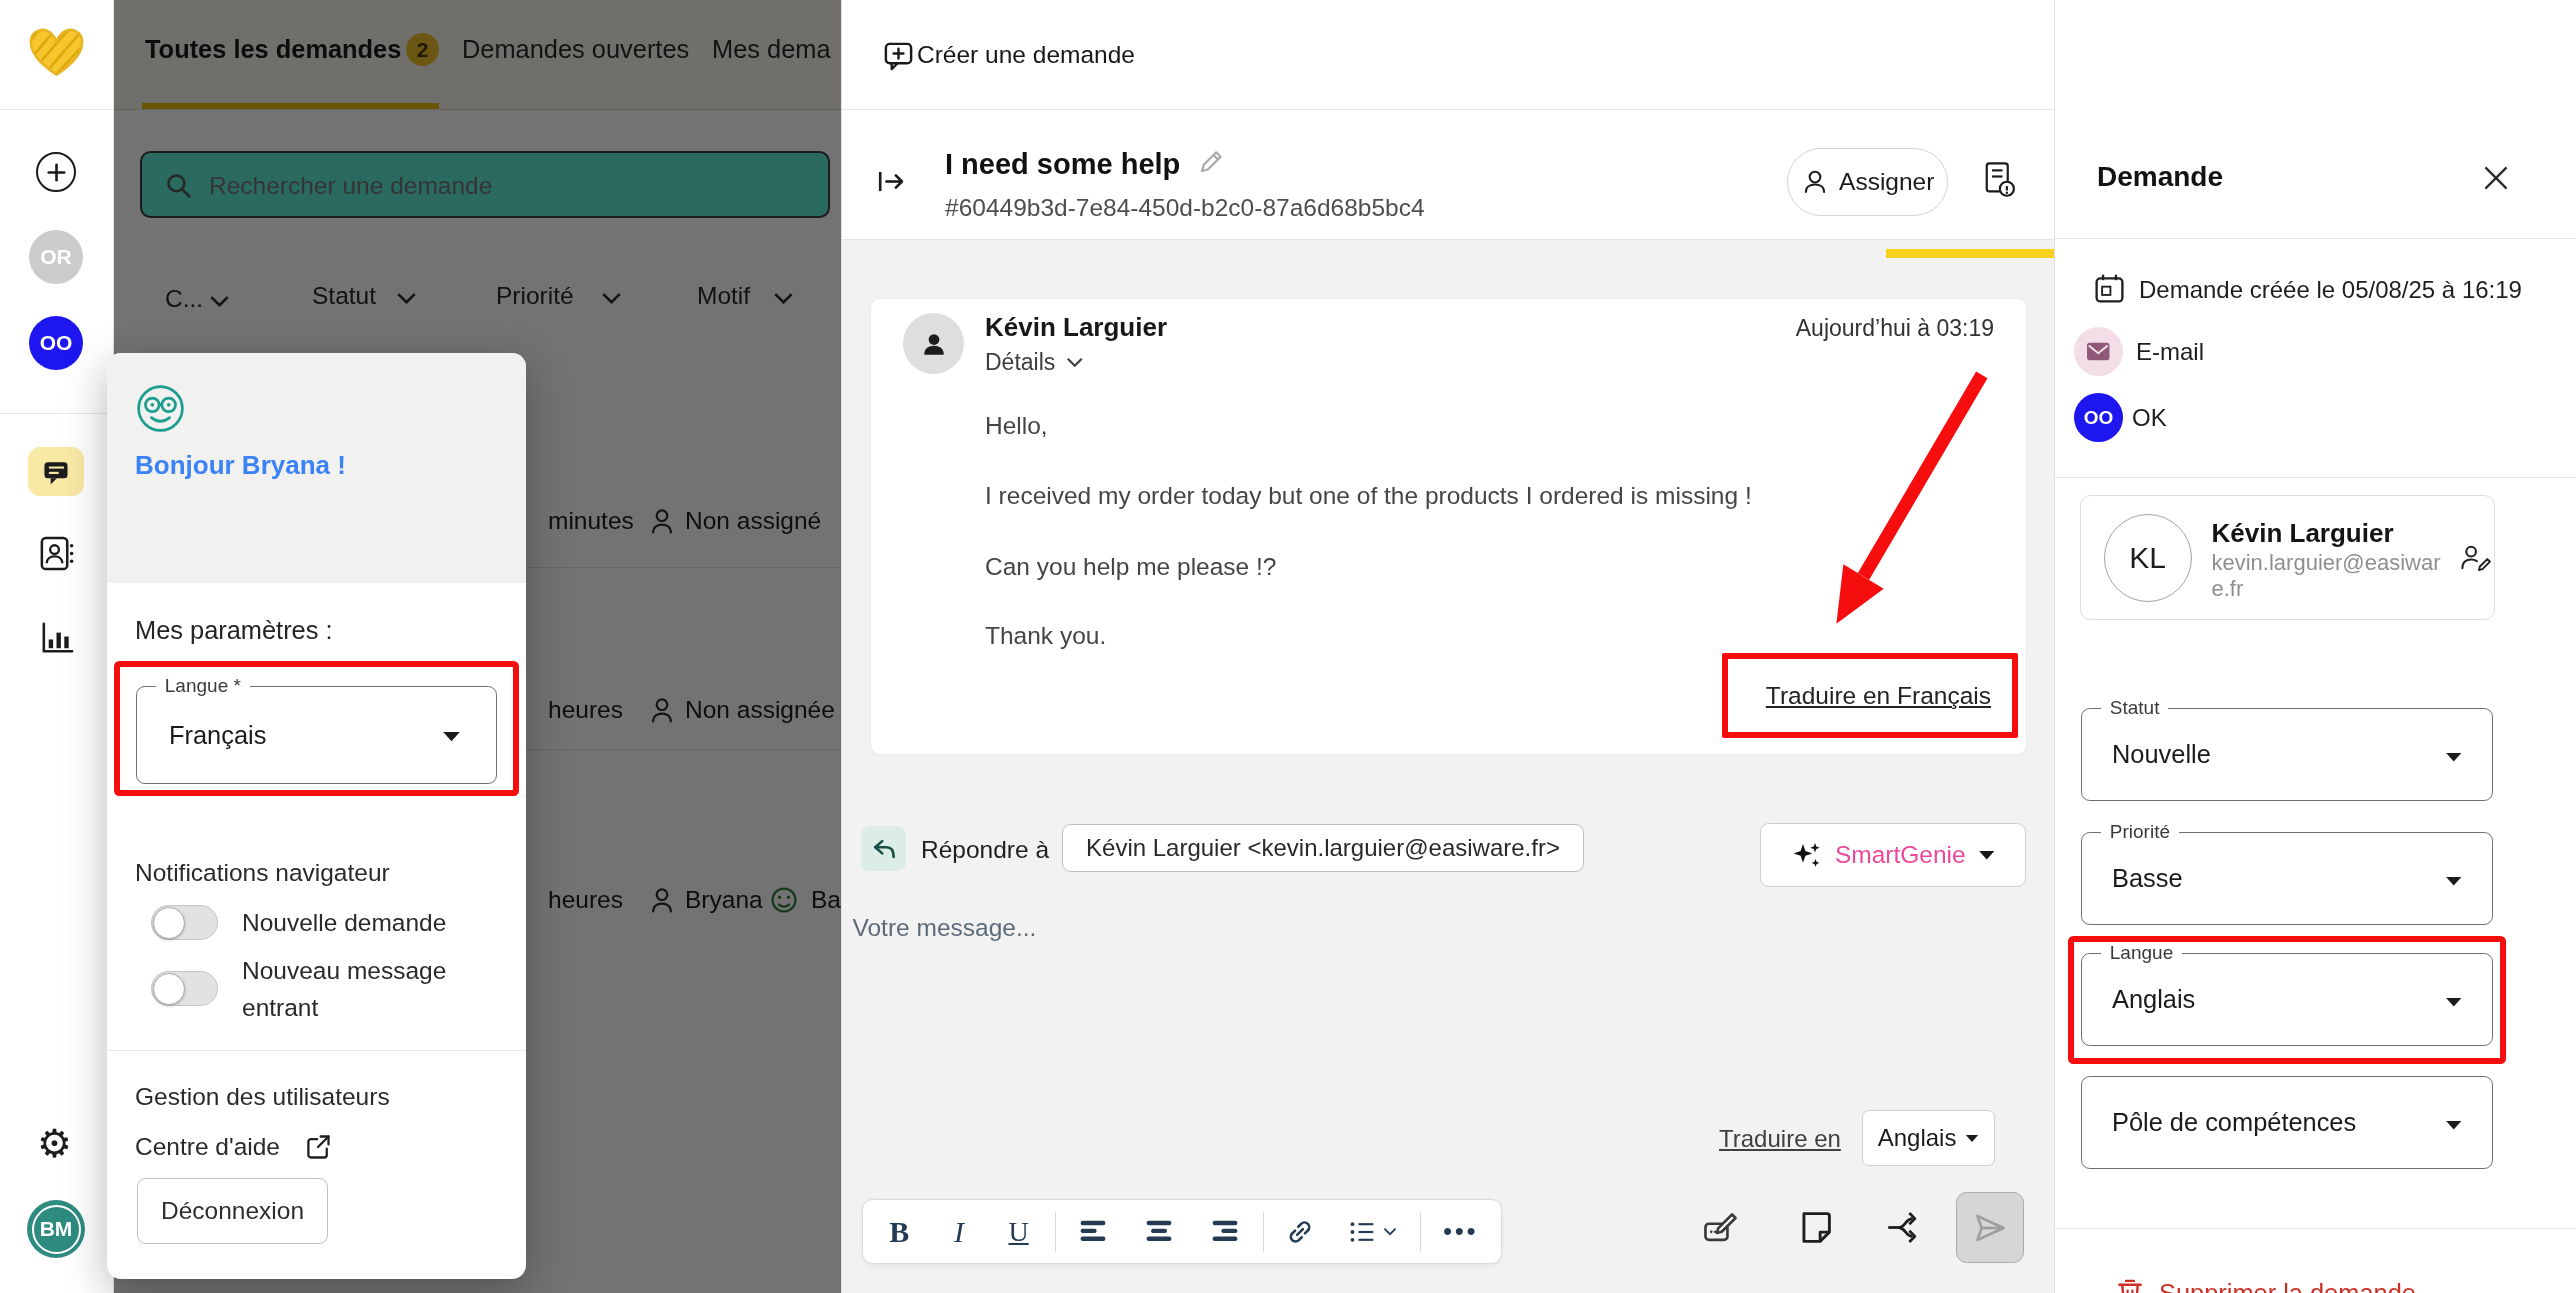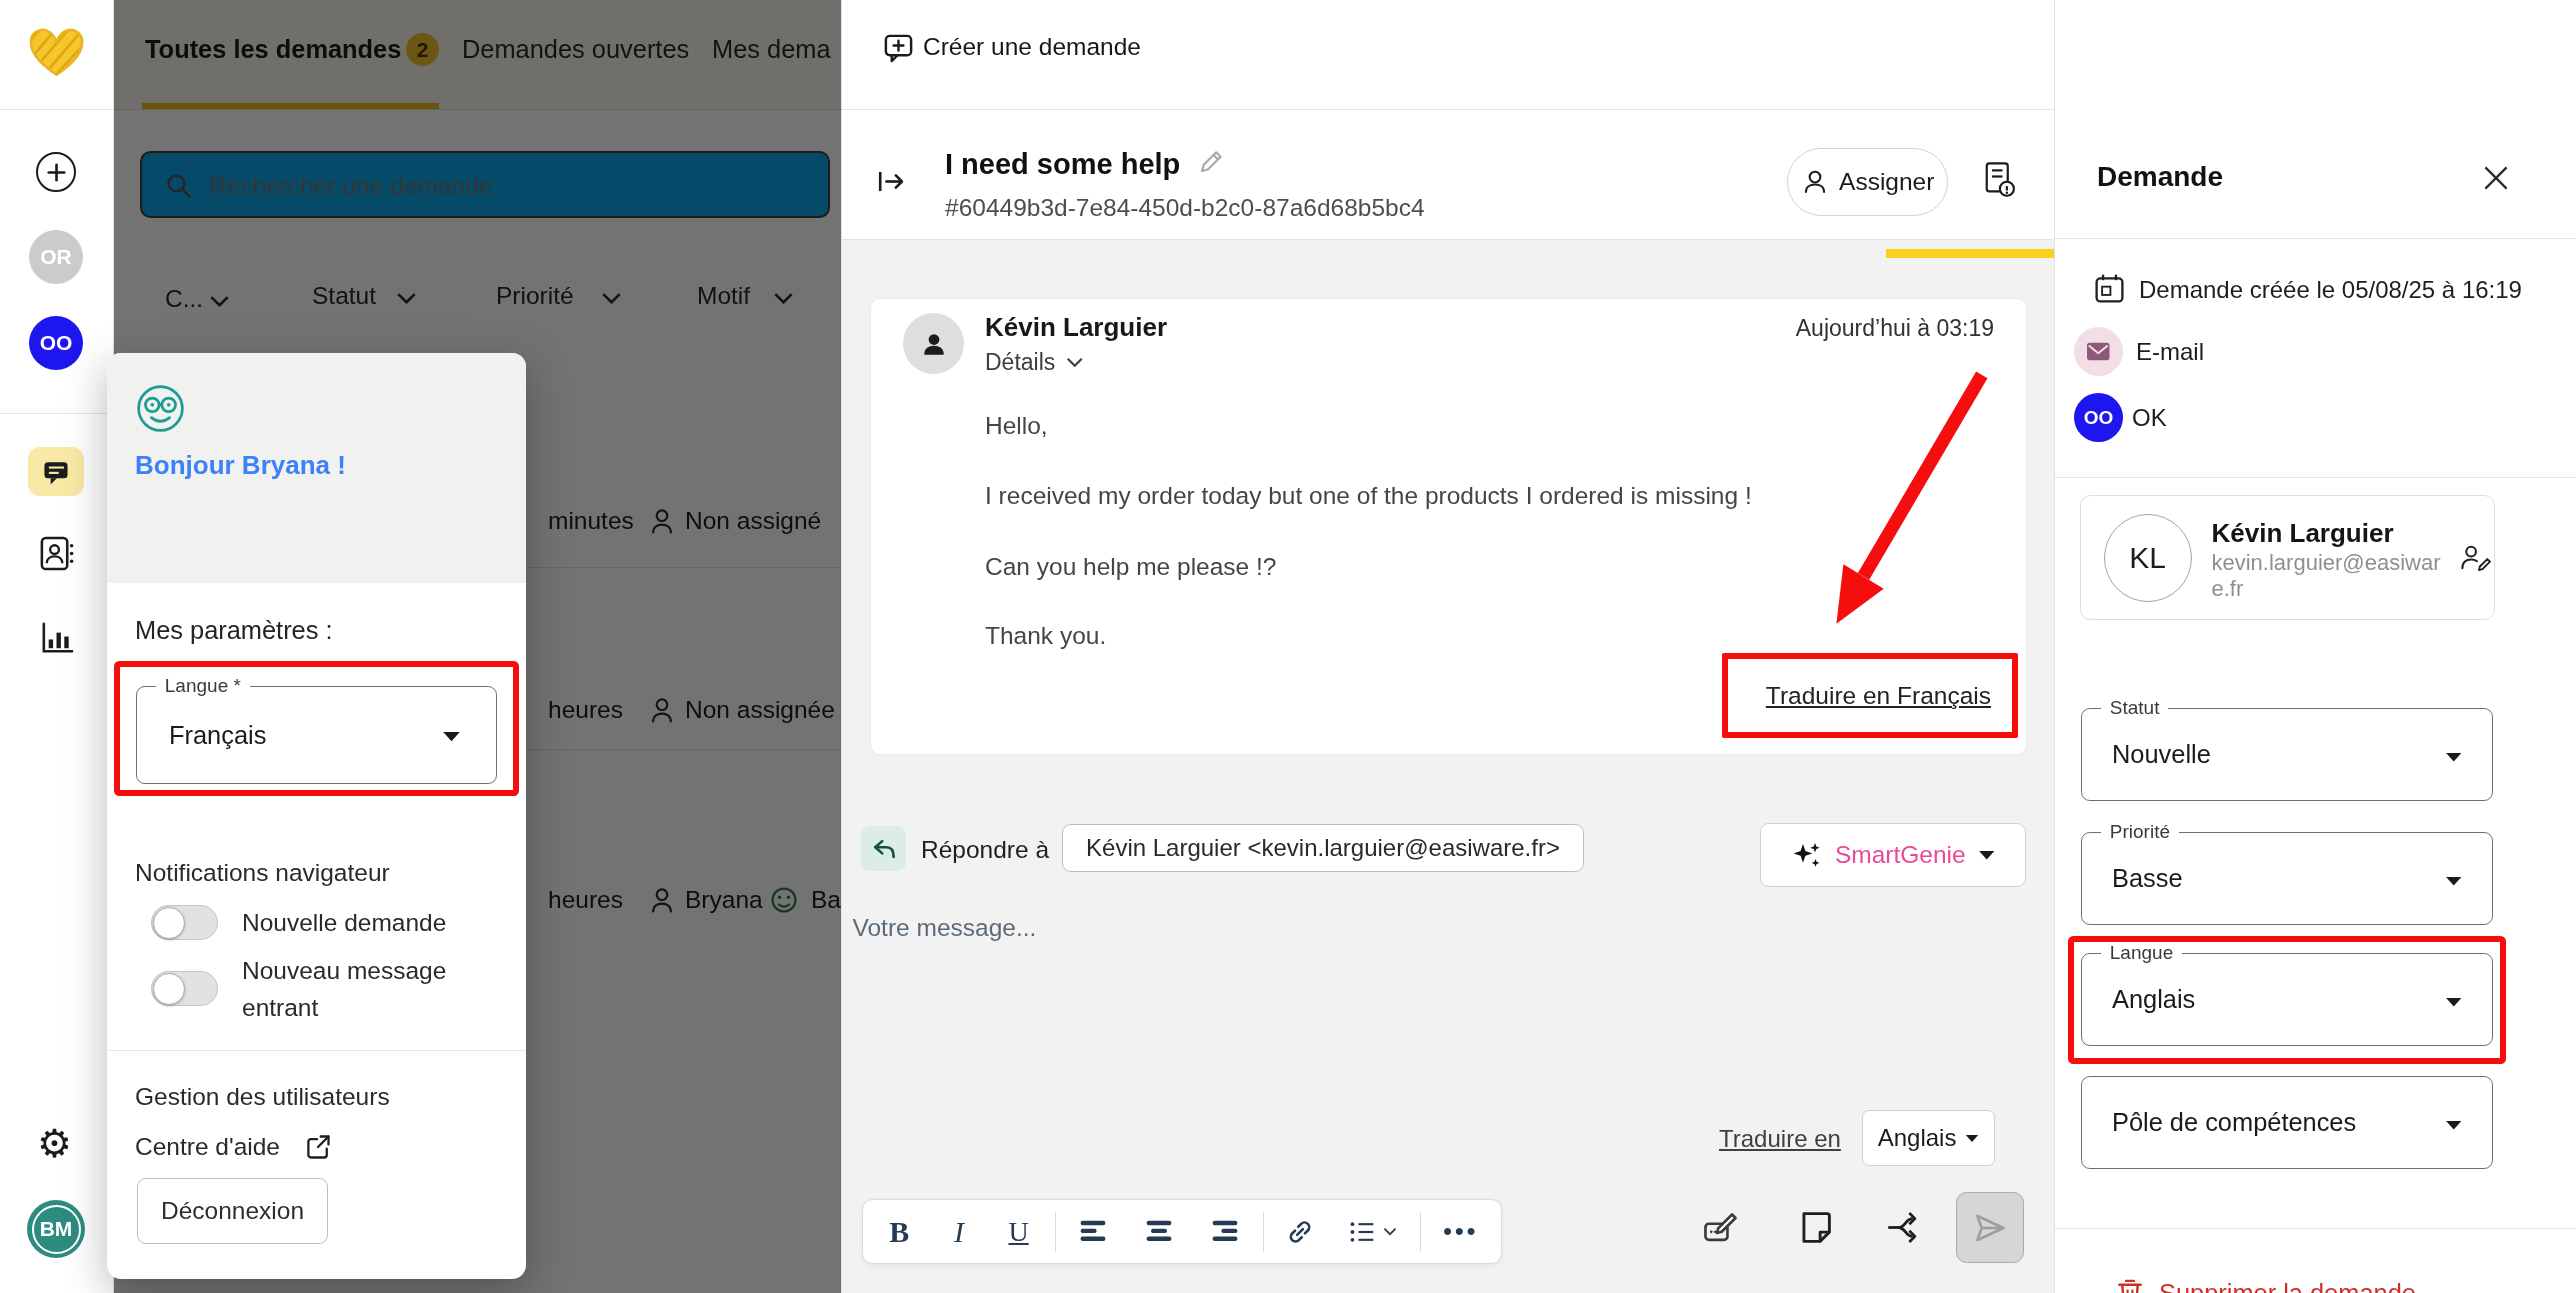--- a/index.html
+++ b/index.html
@@ -37,21 +37,21 @@
 
   <div id="listpanel">
     <div class="ab" style="left:0;top:0;width:727px;height:110px;background:#FAF7EF"></div>
     <div class="ab nw" style="left:31px;top:32px;line-height:35px;font-size:25.4px;font-weight:bold;color:#1C1C1C"><span>Toutes les demandes</span></div>
     <div class="ab" style="left:292px;top:33px;width:33px;height:33px;border-radius:50%;background:#EEC22B;color:#4A3A00;font-size:21px;font-weight:bold;text-align:center;line-height:33px">2</div>
     <div class="ab nw" style="left:348px;top:32px;line-height:35px;font-size:25.4px;color:#2B2B2B">Demandes ouvertes</div>
     <div class="ab nw" style="left:598px;top:32px;line-height:35px;font-size:25.4px;color:#2B2B2B">Mes dema</div>
     <div class="ab" style="left:28px;top:103px;width:297px;height:7px;background:#E8B90F"></div>
     <div class="divider" style="left:0;top:109px;width:727px;background:#DAD9D3"></div>
 
-    <div class="ab flex" style="left:26px;top:151px;width:690px;height:67px;border:2.6px solid #3F3F3F;border-radius:10.5px;box-sizing:border-box;background:#0ea5e9">
+    <div class="ab flex" style="left:26px;top:151px;width:690px;height:67px;border:2.6px solid #3F3F3F;border-radius:10.5px;box-sizing:border-box;background:#5eead4">
       <span class="ab" style="left:23px;top:19px">
         <svg width="28" height="28" viewBox="0 0 32 32">
             <circle cx="13" cy="13" r="9" fill="none" stroke="#555" stroke-width="3"></circle>
             <line x1="20" y1="20" x2="28" y2="28" stroke="#555" stroke-width="3" stroke-linecap="round"></line>
           </svg>
       </span>
       <input style="position: absolute; left: 65px; top: 7px; width: 605px; height: 49px; border: none; background: transparent; font-size: 24.5px; color: rgb(68, 68, 68); font-family: &quot;Liberation Sans&quot;, sans-serif;" placeholder="Rechercher une demande">
     </div>
 
     <div class="ab nw" style="left:51px;top:281px;line-height:35px;font-size:24.5px;color:#2A2A2A">C...</div>
@@ -105,21 +105,21 @@
             <circle cx="12" cy="14" r="2" fill="#3A7D44"></circle>
             <circle cx="22" cy="14" r="2" fill="#3A7D44"></circle>
             <path d="M11 22q6 5 12 0" fill="none" stroke="#3A7D44" stroke-width="2.5" stroke-linecap="round"></path>
           </svg></span>
       <div class="ab nw" style="left:697px;top:882px;line-height:35px;font-size:24.5px;color:#212121">Ba</div>
     </div>
   </div>
 
   <div id="convo">
 
-    <div class="ab flex" style="left:40px;top:27px;height:40px;gap:8px">
+    <div class="ab flex" style="left:40px;top:35px;height:40px;gap:2px">
       <span style="display:inline-flex">
         <svg width="33" height="33" viewBox="0 0 34 34">
             <rect x="4" y="5" width="26" height="20" rx="4" fill="none" stroke="#1B1B1B" stroke-width="2.5"></rect>
             <path d="M10 25 v6 l6 -6" fill="none" stroke="#1B1B1B" stroke-width="2.5" stroke-linejoin="round"></path>
             <line x1="17" y1="10" x2="17" y2="20" stroke="#1B1B1B" stroke-width="2.5" stroke-linecap="round"></line>
             <line x1="12" y1="15" x2="22" y2="15" stroke="#1B1B1B" stroke-width="2.5" stroke-linecap="round"></line>
           </svg>
       </span>
       <span class="nw" style="font-size:24.5px;color:#171717">Créer une demande</span>
     </div>

